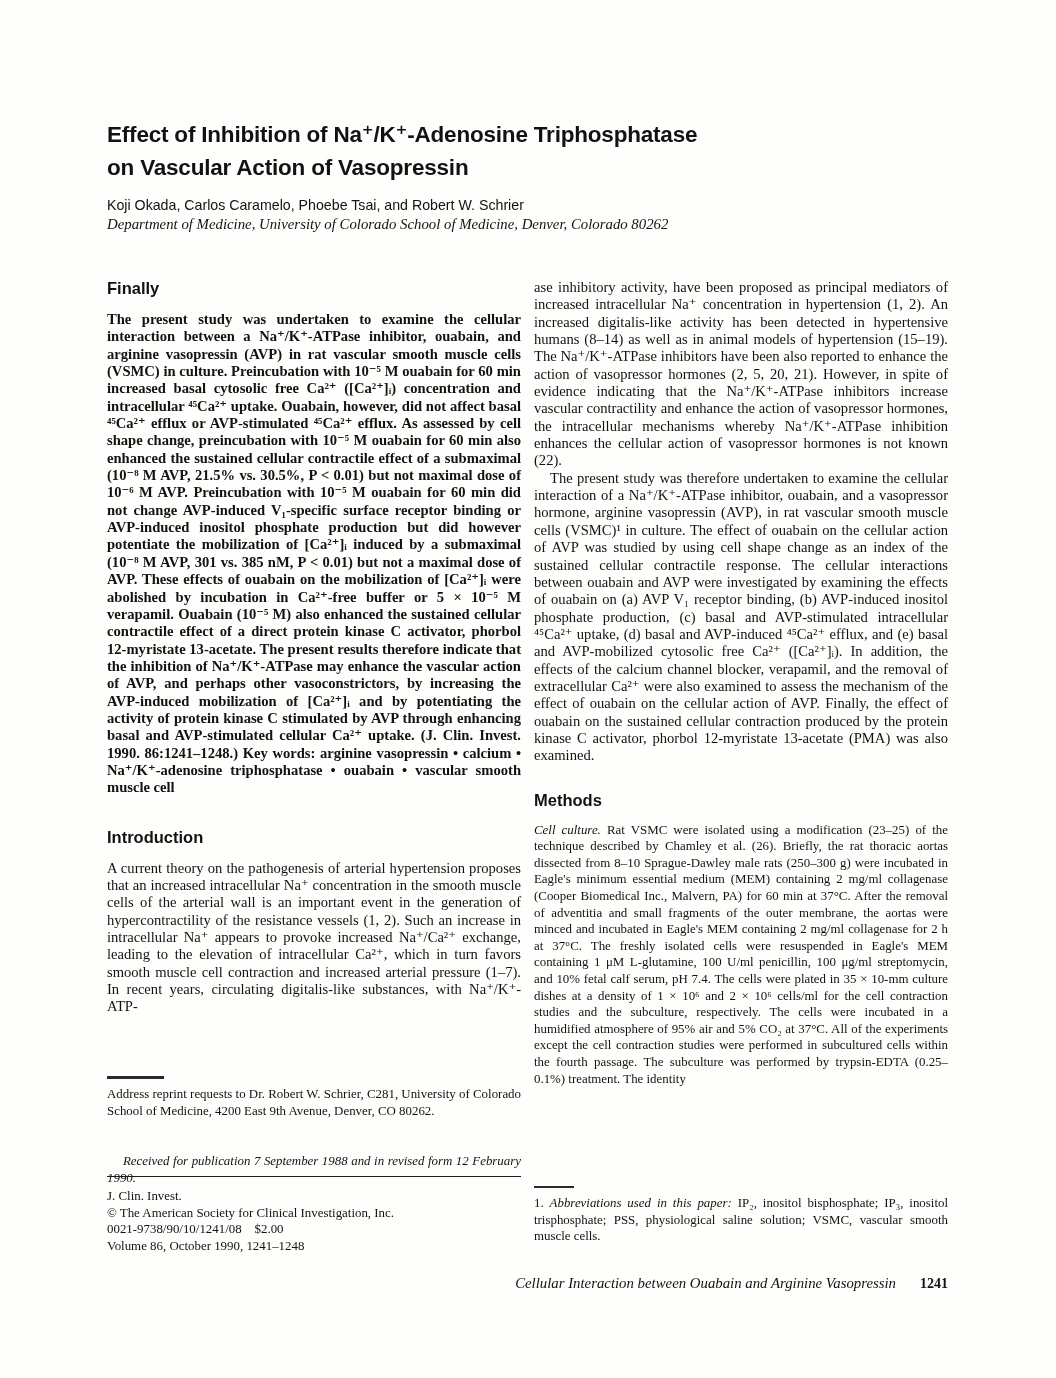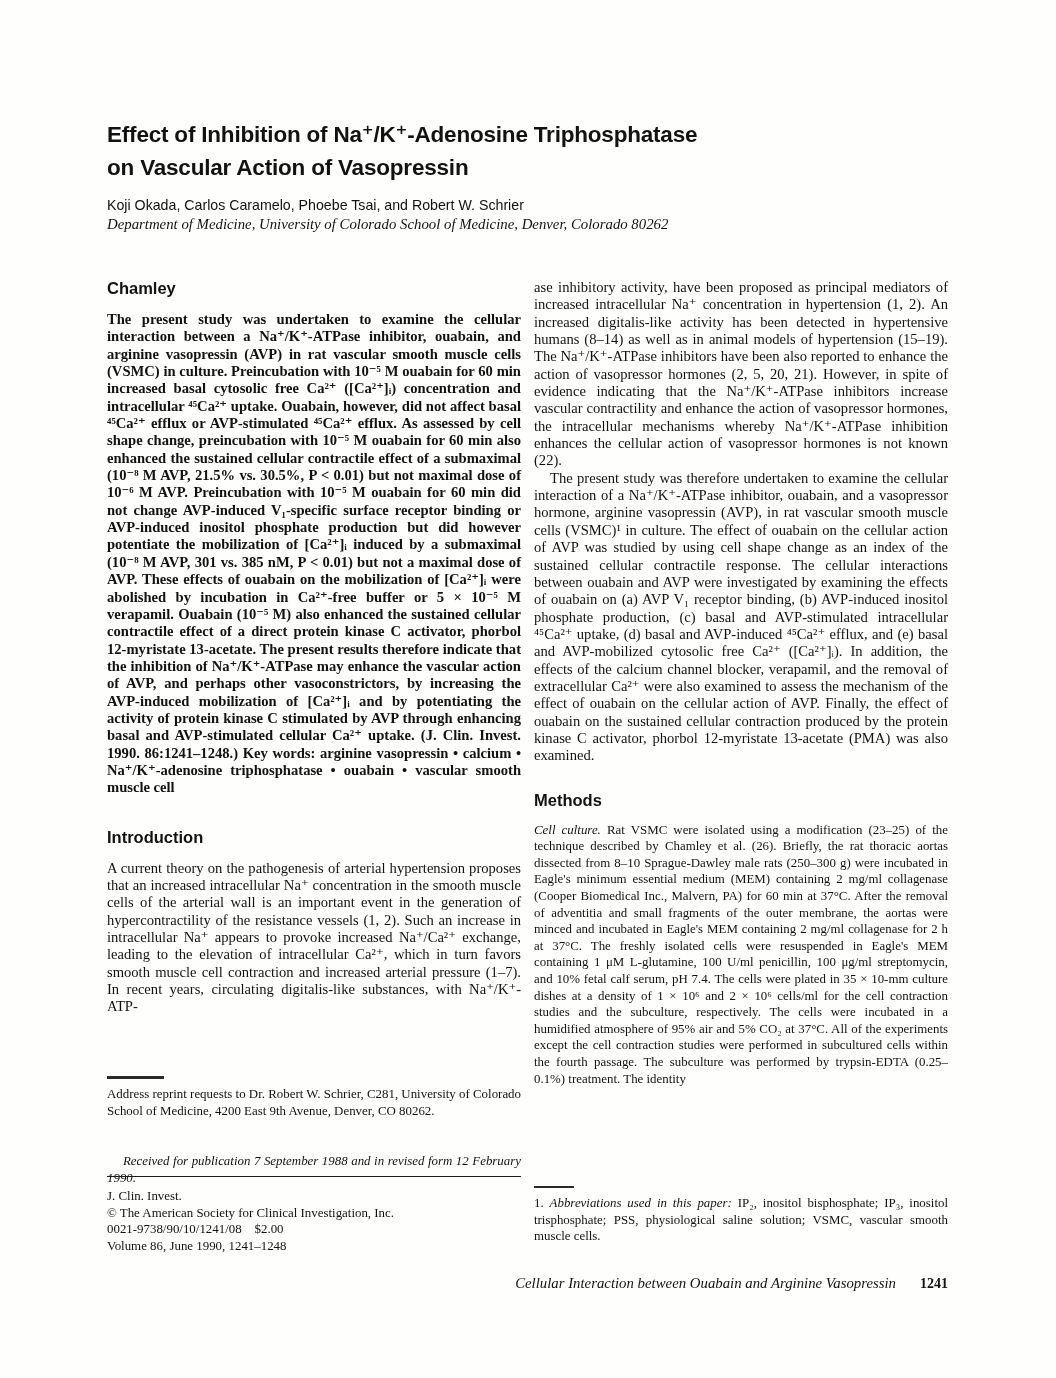--- a/index.html
+++ b/index.html
@@ -140,37 +140,37 @@
   <div class="header-block">
     <h1 class="article-title">
       <span>Effect of Inhibition of Na⁺/K⁺-Adenosine Triphosphatase</span><br>
       <span>on Vascular Action of Vasopressin</span>
     </h1>
     <div class="authors-line">Koji Okada, Carlos Caramelo, Phoebe Tsai, and Robert W. Schrier</div>
     <div class="affiliation-line">Department of Medicine, University of Colorado School of Medicine, Denver, Colorado 80262</div>
   </div>
 
   <div class="col col-left">
-    <h2 class="section-heading">Chamley</h2>
+    <h2 class="section-heading">Finally</h2>
     <p class="body-text abstract-text">The present study was undertaken to examine the cellular interaction between a Na⁺/K⁺-ATPase inhibitor, ouabain, and arginine vasopressin (AVP) in rat vascular smooth muscle cells (VSMC) in culture. Preincubation with 10⁻⁵ M ouabain for 60 min increased basal cytosolic free Ca²⁺ ([Ca²⁺]ᵢ) concentration and intracellular ⁴⁵Ca²⁺ uptake. Ouabain, however, did not affect basal ⁴⁵Ca²⁺ efflux or AVP-stimulated ⁴⁵Ca²⁺ efflux. As assessed by cell shape change, preincubation with 10⁻⁵ M ouabain for 60 min also enhanced the sustained cellular contractile effect of a submaximal (10⁻⁸ M AVP, 21.5% vs. 30.5%, P &lt; 0.01) but not maximal dose of 10⁻⁶ M AVP. Preincubation with 10⁻⁵ M ouabain for 60 min did not change AVP-induced V₁-specific surface receptor binding or AVP-induced inositol phosphate production but did however potentiate the mobilization of [Ca²⁺]ᵢ induced by a submaximal (10⁻⁸ M AVP, 301 vs. 385 nM, P &lt; 0.01) but not a maximal dose of AVP. These effects of ouabain on the mobilization of [Ca²⁺]ᵢ were abolished by incubation in Ca²⁺-free buffer or 5 × 10⁻⁵ M verapamil. Ouabain (10⁻⁵ M) also enhanced the sustained cellular contractile effect of a direct protein kinase C activator, phorbol 12-myristate 13-acetate. The present results therefore indicate that the inhibition of Na⁺/K⁺-ATPase may enhance the vascular action of AVP, and perhaps other vasoconstrictors, by increasing the AVP-induced mobilization of [Ca²⁺]ᵢ and by potentiating the activity of protein kinase C stimulated by AVP through enhancing basal and AVP-stimulated cellular Ca²⁺ uptake. (J. Clin. Invest. 1990. 86:1241–1248.) Key words: arginine vasopressin • calcium • Na⁺/K⁺-adenosine triphosphatase • ouabain • vascular smooth muscle cell</p>
     <h2 class="section-heading intro-heading">Introduction</h2>
     <p class="body-text">A current theory on the pathogenesis of arterial hypertension proposes that an increased intracellular Na⁺ concentration in the smooth muscle cells of the arterial wall is an important event in the generation of hypercontractility of the resistance vessels (1, 2). Such an increase in intracellular Na⁺ appears to provoke increased Na⁺/Ca²⁺ exchange, leading to the elevation of intracellular Ca²⁺, which in turn favors smooth muscle cell contraction and increased arterial pressure (1–7). In recent years, circulating digitalis-like substances, with Na⁺/K⁺-ATP-</p>
   </div>
 
   <div class="footnote-block-left">
     <div class="footnote-rule"></div>
     <p class="small-text">Address reprint requests to Dr. Robert W. Schrier, C281, University of Colorado School of Medicine, 4200 East 9th Avenue, Denver, CO 80262.</p>
     <p class="small-text received-line">Received for publication 7 September 1988 and in revised form 12 February 1990.</p>
   </div>
 
   <div class="credit-block">
     <p>J. Clin. Invest.</p>
     <p>© The American Society for Clinical Investigation, Inc.</p>
     <p>0021-9738/90/10/1241/08 $2.00</p>
-    <p>Volume 86, June 1990, 1241–1248</p>
+    <p>Volume 86, October 1990, 1241–1248</p>
   </div>
 
   <div class="col col-right">
     <p class="body-text">ase inhibitory activity, have been proposed as principal mediators of increased intracellular Na⁺ concentration in hypertension (1, 2). An increased digitalis-like activity has been detected in hypertensive humans (8–14) as well as in animal models of hypertension (15–19). The Na⁺/K⁺-ATPase inhibitors have been also reported to enhance the action of vasopressor hormones (2, 5, 20, 21). However, in spite of evidence indicating that the Na⁺/K⁺-ATPase inhibitors increase vascular contractility and enhance the action of vasopressor hormones, the intracellular mechanisms whereby Na⁺/K⁺-ATPase inhibition enhances the cellular action of vasopressor hormones is not known (22).</p>
     <p class="body-text indent-first">The present study was therefore undertaken to examine the cellular interaction of a Na⁺/K⁺-ATPase inhibitor, ouabain, and a vasopressor hormone, arginine vasopressin (AVP), in rat vascular smooth muscle cells (VSMC)¹ in culture. The effect of ouabain on the cellular action of AVP was studied by using cell shape change as an index of the sustained cellular contractile response. The cellular interactions between ouabain and AVP were investigated by examining the effects of ouabain on (a) AVP V₁ receptor binding, (b) AVP-induced inositol phosphate production, (c) basal and AVP-stimulated intracellular ⁴⁵Ca²⁺ uptake, (d) basal and AVP-induced ⁴⁵Ca²⁺ efflux, and (e) basal and AVP-mobilized cytosolic free Ca²⁺ ([Ca²⁺]ᵢ). In addition, the effects of the calcium channel blocker, verapamil, and the removal of extracellular Ca²⁺ were also examined to assess the mechanism of the effect of ouabain on the cellular action of AVP. Finally, the effect of ouabain on the sustained cellular contraction produced by the protein kinase C activator, phorbol 12-myristate 13-acetate (PMA) was also examined.</p>
     <h2 class="section-heading methods-heading">Methods</h2>
     <p class="small-text"><span class="lead-italic">Cell culture.</span><span> Rat VSMC were isolated using a modification (23–25) of the technique described by Chamley et al. (26). Briefly, the rat thoracic aortas dissected from 8–10 Sprague-Dawley male rats (250–300 g) were incubated in Eagle's minimum essential medium (MEM) containing 2 mg/ml collagenase (Cooper Biomedical Inc., Malvern, PA) for 60 min at 37°C. After the removal of adventitia and small fragments of the outer membrane, the aortas were minced and incubated in Eagle's MEM containing 2 mg/ml collagenase for 2 h at 37°C. The freshly isolated cells were resuspended in Eagle's MEM containing 1 μM L-glutamine, 100 U/ml penicillin, 100 μg/ml streptomycin, and 10% fetal calf serum, pH 7.4. The cells were plated in 35 × 10-mm culture dishes at a density of 1 × 10⁶ and 2 × 10⁶ cells/ml for the cell contraction studies and the subculture, respectively. The cells were incubated in a humidified atmosphere of 95% air and 5% CO₂ at 37°C. All of the experiments except the cell contraction studies were performed in subcultured cells within the fourth passage. The subculture was performed by trypsin-EDTA (0.25–0.1%) treatment. The identity</span></p>
   </div>
 
   <div class="footnote-block-right">

